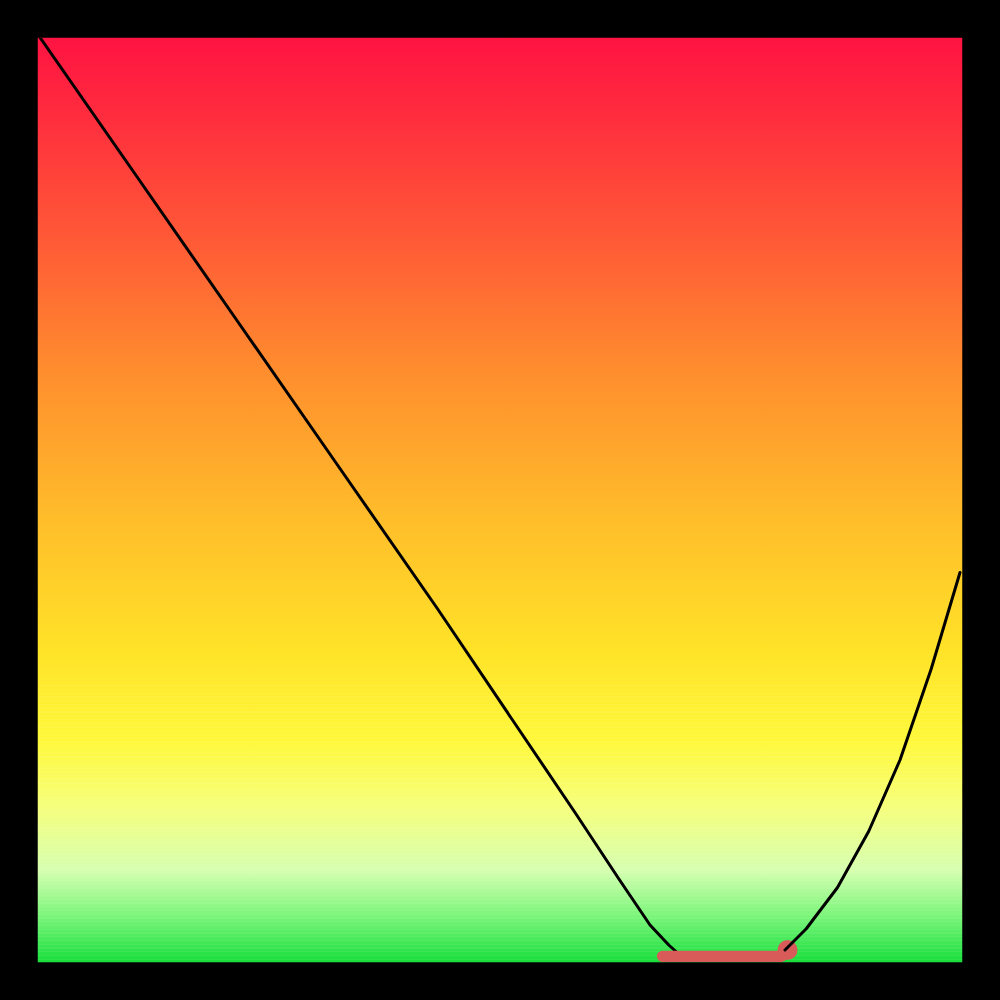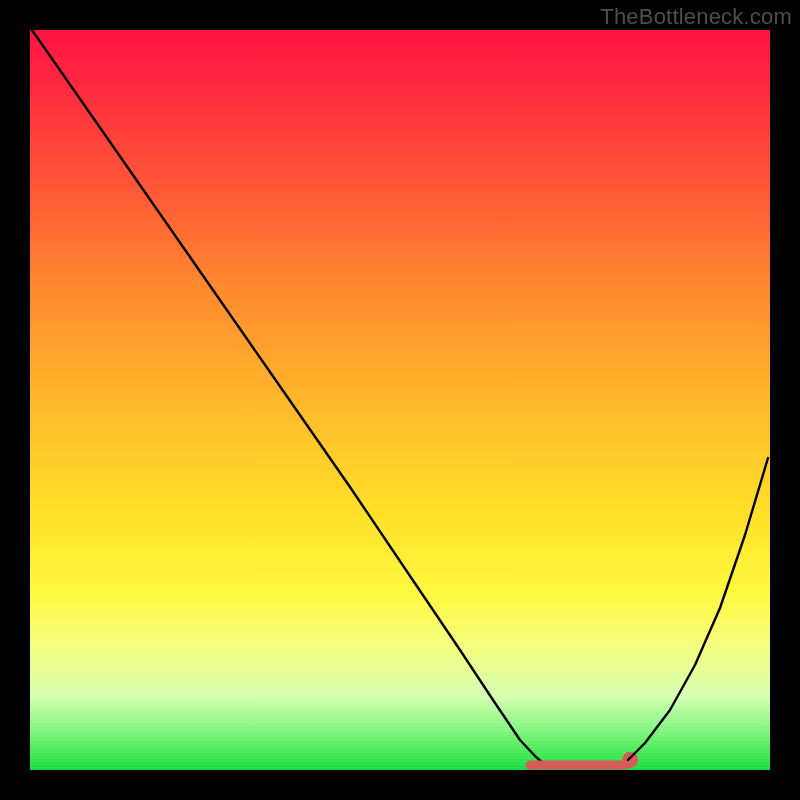--- a/index.html
+++ b/index.html
@@ -90,21 +90,20 @@
   }
   .curve circle {
     fill: #d85b5a;
   }
 </style>
 </head>
 <body>
 
 <div class="frame">
 
-  <div class="watermark">TheBottleneck.com</div>
 
   <div class="plot-area">
     <div class="gradient-bg"></div>
     <div class="banding"></div>
 
     <svg class="curve" viewBox="0 0 740 740" preserveAspectRatio="none">
 
       <path d="M2,0
                L80,112
                L160,227

